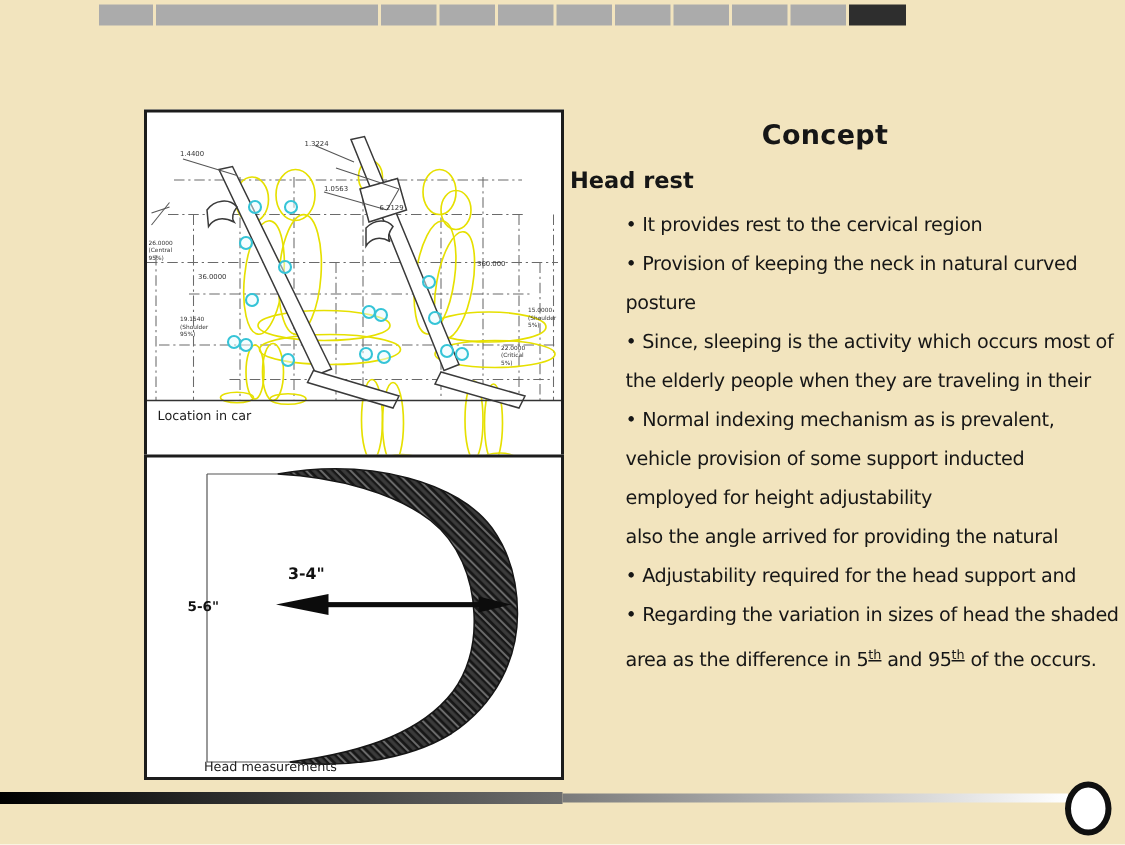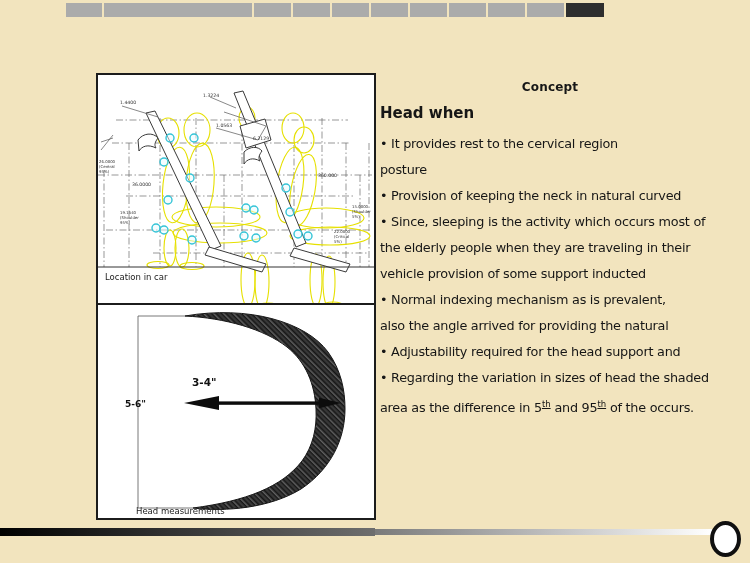--- a/index.html
+++ b/index.html
@@ -14,24 +14,24 @@
 
   
   .panel{position:absolute;left:96px;width:280px;background:#ffffff;
          border:2px solid #1c1c1c;box-sizing:border-box;}
   .panel1{top:73px;height:257px}
   .panel2{top:303px;height:217px}
   .panel svg{display:block;width:100%;height:100%;}
 
   
   .text-col{position:absolute;left:380px;top:80px;width:340px;}
-  .title{font-size:12px;font-weight:bold;text-align:center;letter-spacing:.2px;}
+  .title{font-size:18px;font-weight:bold;text-align:center;letter-spacing:.2px;}
   .heading{font-size:15px;font-weight:bold;margin-top:10px;}
   .lines{margin-top:9px;}
-  .ln{height:26px;line-height:26px;font-size:12.8px;letter-spacing:-0.25px;white-space:nowrap;}
+  .ln{height:26px;line-height:26px;font-size:12.8px;letter-spacing:-0.25px;white-space:nowrap;margin-left:37px;}
   .ln sup{font-size:8.5px;letter-spacing:0;text-decoration:underline;}
 
   
   .bar-left{position:absolute;left:0;top:528px;width:375px;height:8px;
             background:linear-gradient(to right,#000000,#6e6e6e);}
   .bar-right{position:absolute;left:375px;top:529px;width:337px;height:6px;
              background:linear-gradient(to right,#7a7a7a,#ffffff);}
   .nav-circle{position:absolute;left:710px;top:521px;width:31px;height:36px;
               border:4px solid #101010;border-radius:50%;background:#ffffff;box-sizing:border-box;}
 
@@ -206,29 +206,30 @@
         <polygon points="243,98 221,92.7 221,103.3"></polygon>
       </g>
       <text class="meas" x="94" y="81">3-4"</text>
 
       <text class="cap" x="38" y="209">Head measurements</text>
     </svg>
   </div>
 
   <div class="text-col">
     <div class="title">Concept</div>
-    <div class="heading">Head when</div>
+    <div class="heading">Head rest</div>
     <div class="lines">
       <div class="ln">• It provides rest to the cervical region</div>
+      <div class="ln">• Provision of keeping the neck in natural curved</div>
       <div class="ln">posture</div>
-      <div class="ln">• Provision of keeping the neck in natural curved</div>
       <div class="ln">• Since, sleeping is the activity which occurs most of</div>
       <div class="ln">the elderly people when they are traveling in their</div>
+      <div class="ln">• Normal indexing mechanism as is prevalent,</div>
       <div class="ln">vehicle provision of some support inducted</div>
-      <div class="ln">• Normal indexing mechanism as is prevalent,</div>
+      <div class="ln">employed for height adjustability</div>
       <div class="ln">also the angle arrived for providing the natural</div>
       <div class="ln">• Adjustability required for the head support and</div>
       <div class="ln">•  Regarding the variation in sizes of head the shaded</div>
       <div class="ln">
         <span>area as the difference in 5</span><sup>th</sup><span> and 95</span><sup>th</sup><span> of the occurs.</span>
       </div>
     </div>
   </div>
 
   <div class="bar-left"></div>

